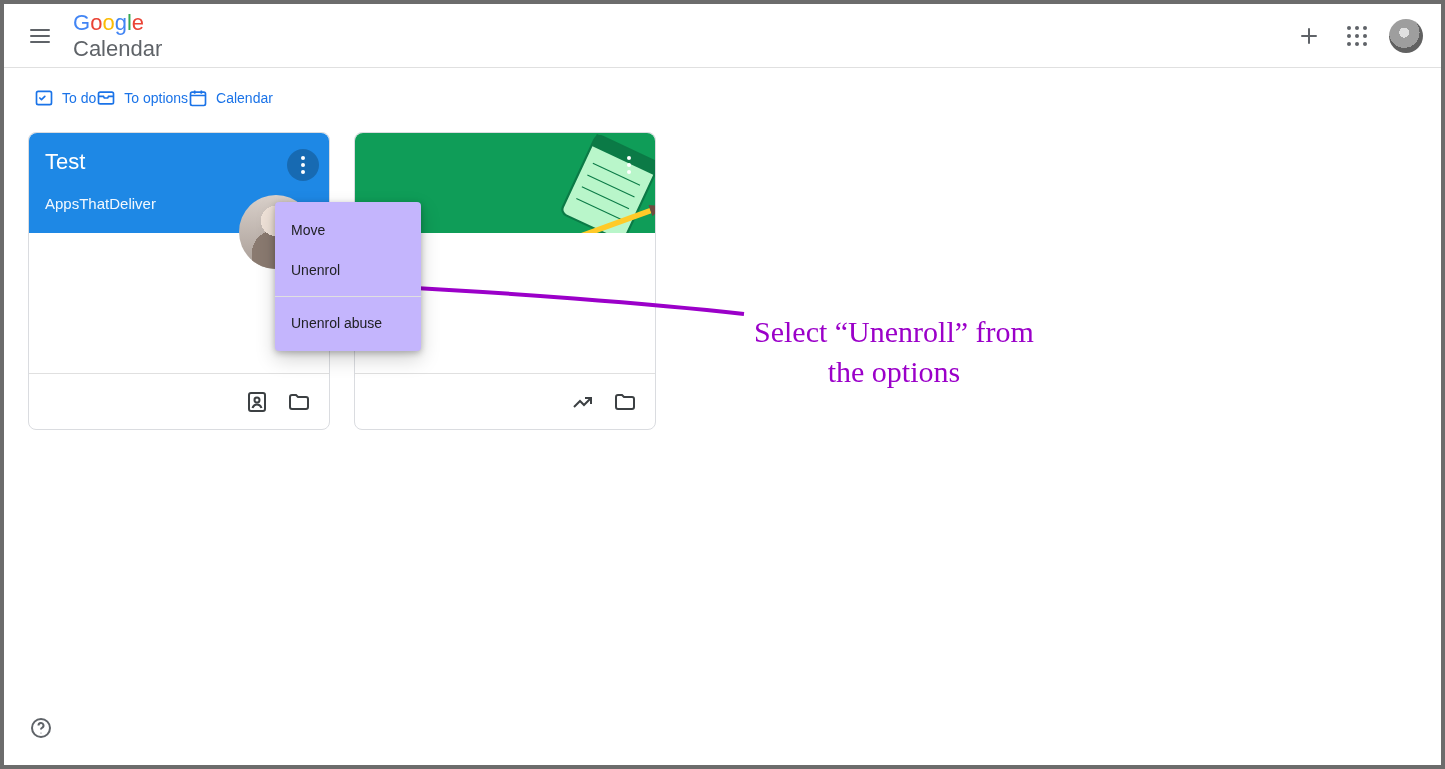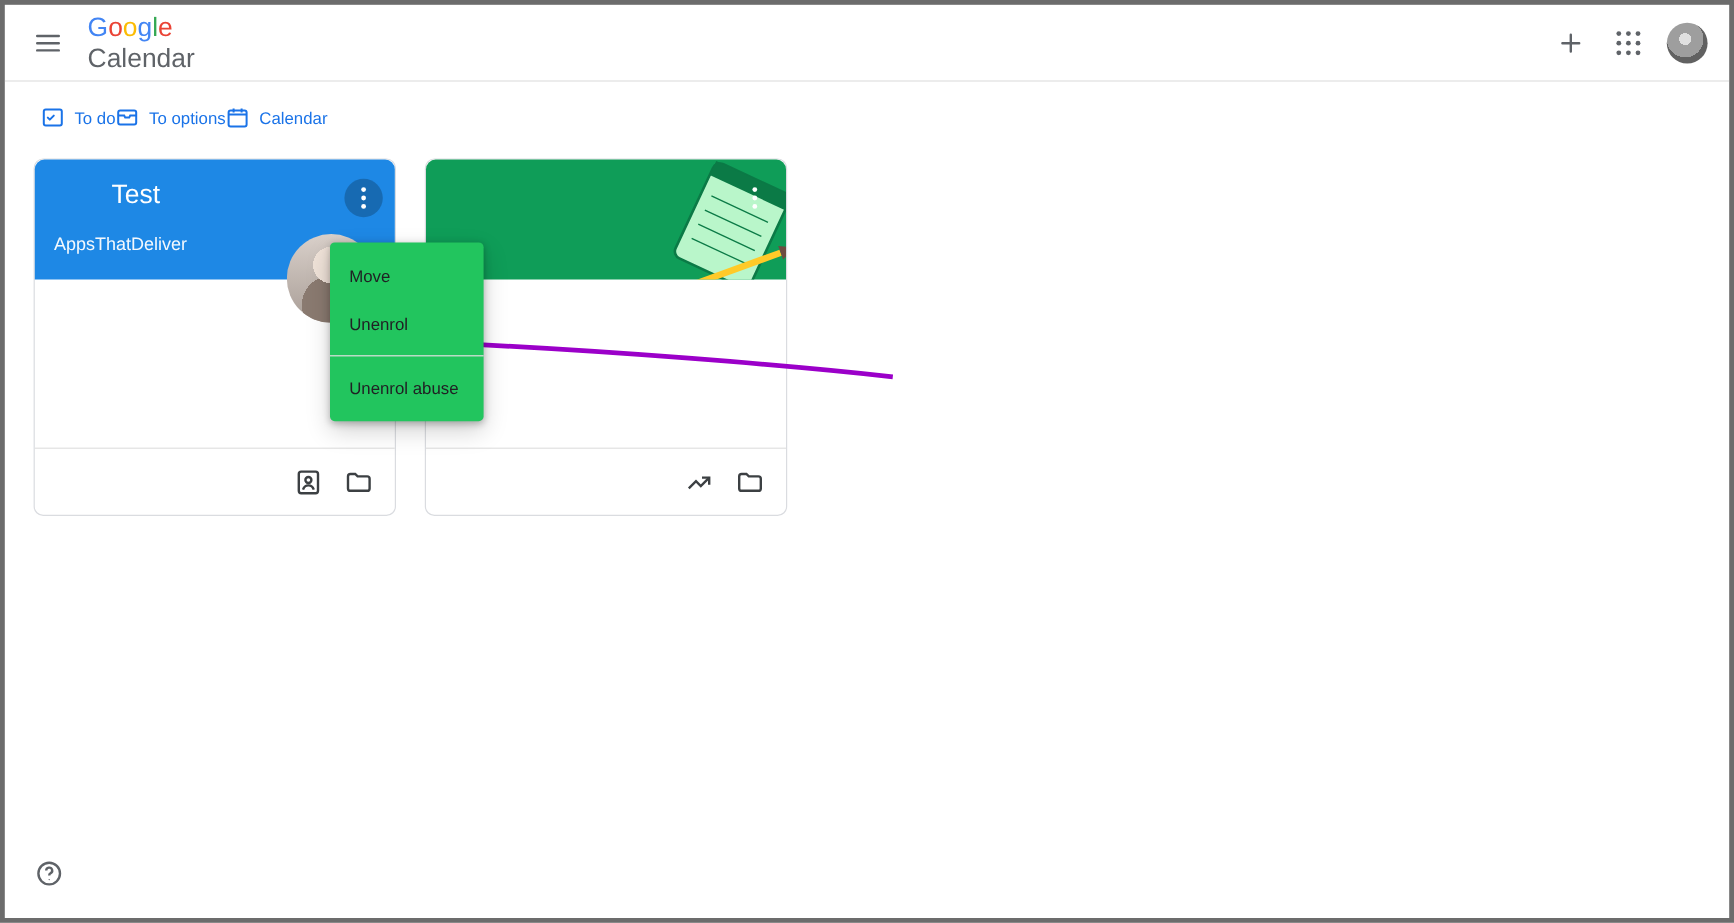--- a/index.html
+++ b/index.html
@@ -26,39 +26,39 @@
   .tlink { display:flex; align-items:center; gap:8px; color:#1a73e8; font-size:14px; font-weight:500; cursor:pointer; }
   .tlink svg { width:20px; height:20px; fill:#1a73e8; }
   
   
   .cards { padding:20px 24px; display:flex; gap:24px; }
   .card { width:302px; height:298px; border:1px solid #dadce0; border-radius:8px; position:relative; background:#fff; display:flex; flex-direction:column; overflow:visible;}
   .card-header { height:100px; border-radius:8px 8px 0 0; position:relative; padding:16px 52px 0 16px; color:#fff; overflow:hidden;}
   .card-h-blue { background:#1e88e5; }
   .card-h-green { background:#0f9d58; }
   .card-title { font-size:22px; font-weight:400; white-space:nowrap; overflow:hidden; text-overflow:ellipsis; }
-  .card-title a { color:#fff; text-decoration:none;margin-left:48px; }
+  .card-title a { color:#fff; text-decoration:none; }
   .card-sub { font-size:15px; margin-top:20px; opacity:.95;}
   .card-more-btn { position:absolute; top:16px; right:10px; width:32px; height:32px; border-radius:50%; display:flex; align-items:center; justify-content:center; cursor:pointer;}
   .card-more-btn.active { background:rgba(0,0,0,.22);}
   .dots { display:flex; flex-direction:column; gap:3px;}
   .dots span{width:4px;height:4px;background:#fff;border-radius:50%;}
   .teacher-avatar { width:74px; height:74px; border-radius:50%; position:absolute; right:16px; top:62px; background:#c7c7c7; overflow:hidden;}
   .teacher-avatar .face { width:100%; height:100%; background: radial-gradient(circle at 50% 35%, #efe2d8 0 25%, transparent 25%), radial-gradient(circle at 50% 80%, #8a7a70 0 35%, transparent 35%), linear-gradient(#d9d0ca,#a89d96);}
   .card-body { flex:1; }
   .card-footer { height:56px; border-top:1px solid #e0e0e0; display:flex; align-items:center; justify-content:flex-end; padding:0 10px; gap:2px;}
   .footer-btn { width:40px;height:40px;display:flex;align-items:center;justify-content:center;border-radius:50%;cursor:pointer;}
   .footer-btn svg{width:24px;height:24px;fill:none;stroke:#3c4043;stroke-width:2;}
   
   
   .decor-notebook { position:absolute; right:-20px; top:-10px; width:130px; height:130px; }
   .decor-notebook svg { width:100%; height:100%; }
   
   
-  .menu { position:absolute; width:128px; background:#22c55e; border-radius:4px; box-shadow: 0 2px 6px rgba(0,0,0,.25), 0 8px 20px rgba(0,0,0,.18); padding:8px 0; z-index:50;}
+  .menu { position:absolute; width:146px; background:#c4b5fd; border-radius:4px; box-shadow: 0 2px 6px rgba(0,0,0,.25), 0 8px 20px rgba(0,0,0,.18); padding:8px 0; z-index:50;}
   .menu-item { padding:12px 16px; font-size:14px; color:#202124; cursor:pointer;}
   .menu-divider{ height:1px; background:#e0e0e0; margin:6px 0;}
   #class-menu { left:271px; top:198px; }
   
   
   .annotation-wrap { position:absolute; left:0; top:0; right:0; bottom:0; pointer-events:none; }
   .ann-text { position:absolute; left:750px; top:308px; color:#9b00c9; font-family:"Comic Sans MS","Bradley Hand","Segoe Script",cursive; font-size:30px; line-height:40px; text-align:center; font-weight:500;}
   .ann-svg { position:absolute; left:350px; top:260px; }
   
   
@@ -212,20 +212,24 @@
 
 <div class="annotation-wrap">
   <svg class="ann-svg" width="400" height="80">
     <defs>
       <marker id="ah" markerWidth="12" markerHeight="12" refX="2" refY="5" orient="auto">
         <path d="M10 0 L0 5 L10 10 z" fill="#9b00c9"></path>
       </marker>
     </defs>
     <path d="M390 50 C 300 40, 150 28, 20 22" stroke="#9b00c9" stroke-width="4" fill="none" marker-end="url(#ah)"></path>
   </svg>
+  <div class="ann-text">
+    <div>Select “Unenroll” from</div>
+    <div>the options</div>
+  </div>
 </div>
 
 <div class="help-btn">
   <svg viewBox="0 0 24 24">
     <circle cx="12" cy="12" r="9"></circle>
     <path d="M9.5 9.5a2.5 2.5 0 1 1 3.5 2.3c-.9.4-1 .9-1 1.7"></path>
     <circle cx="12" cy="17" r=".6" fill="#5f6368" stroke="none"></circle>
   </svg>
 </div>
 

